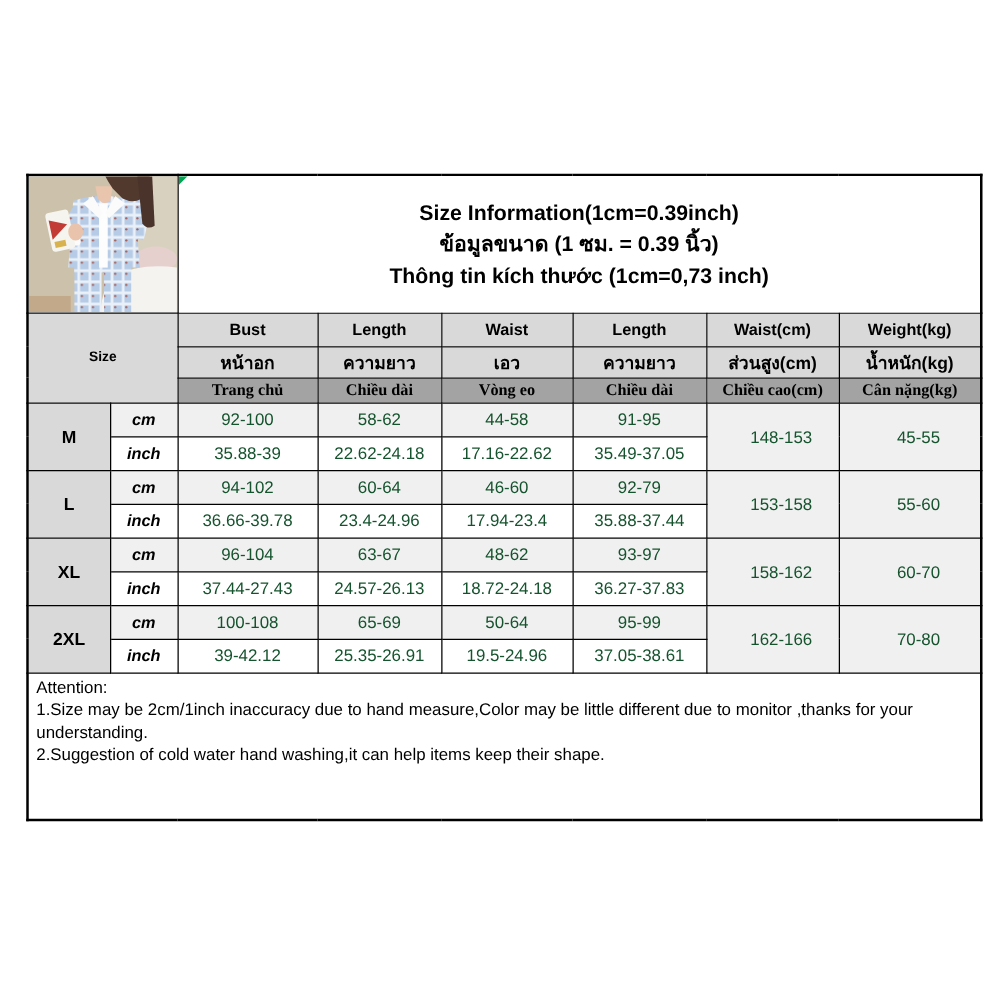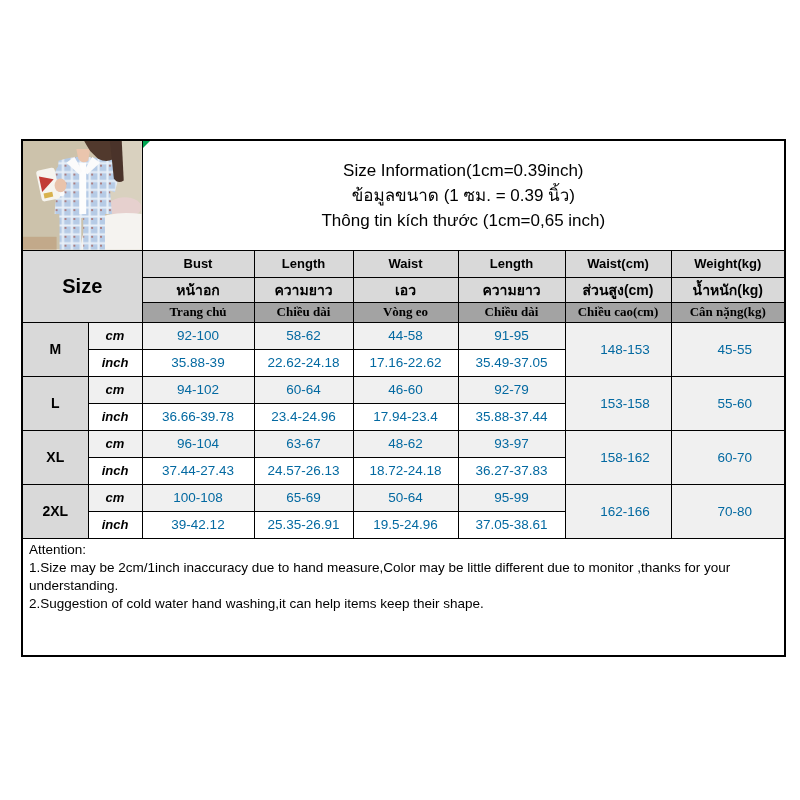--- a/index.html
+++ b/index.html
@@ -32,37 +32,37 @@
   tr.r-hdr-en  { height: 27px; }
   tr.r-hdr-th  { height: 25px; }
   tr.r-hdr-vi  { height: 20px; }
   tr.r-data    { height: 27px; }
   tr.r-note    { height: 118px; }
 
   td.photo-cell { padding: 0; background: #fff; }
   td.photo-cell svg { display: block; width: 100%; height: 100%; }
 
   td.title-cell { position: relative; background: #fff; }
-  .title-line { font-weight: normal; font-size: 17px; line-height: 25px; }
+  .title-line { font-weight: bold; font-size: 17px; line-height: 25px; }
   .corner-marker {
     position: absolute;
     left: 0; top: 0;
     width: 0; height: 0;
     border-top: 7px solid #00a651;
     border-right: 7px solid transparent;
   }
 
   td.hdr { background: #d9d9d9; font-weight: bold; font-size: 13px; }
   td.hdr-th { background: #d9d9d9; font-weight: bold; font-size: 14px; }
   td.hdr-vi { background: #a3a3a3; font-weight: bold; font-size: 13px; font-family: Liberation Serif, serif; }
-  td.size-hdr { background: #d9d9d9; font-weight: bold; font-size: 20px; }
+  td.size-hdr { background: #d9d9d9; font-weight: bold; font-size: 11px; }
   td.size-label { background: #d9d9d9; font-weight: bold; font-size: 14px; }
   td.unit { background: #f0f0f0; font-weight: bold; font-size: 13px; font-style: italic; }
   td.unit-inch { background: #ffffff; }
-  td.val { font-size: 13.5px; color: #0369a1; }
+  td.val { font-size: 13.5px; color: #14532d; }
   td.val-cm { background: #f0f0f0; }
   td.val-inch { background: #ffffff; }
   td.val-span { background: #f0f0f0; padding-left: 16px; }
 
   td.note-cell {
     text-align: left;
     vertical-align: top;
     padding: 2px 6px;
     font-size: 13.5px;
     line-height: 18px;
@@ -132,21 +132,21 @@
           <path d="M54 8 L68 8 L66 20 Q60 24 56 18 Z" fill="#eac5ad"></path>
 
           <path d="M48 0 L98 0 L96 14 Q88 24 76 18 L68 10 Q64 4 62 0 Z" fill="#51392d"></path>
           <path d="M88 0 L100 0 L102 40 Q96 44 92 38 Z" fill="#4a332a"></path>
         </svg>
       </td>
       <td class="title-cell" colspan="6">
         <div class="corner-marker"></div>
         <div class="title-line">Size Information(1cm=0.39inch)</div>
         <div class="title-line">ข้อมูลขนาด (1 ซม. = 0.39 นิ้ว)</div>
-        <div class="title-line">Thông tin kích thước (1cm=0,65 inch)</div>
+        <div class="title-line">Thông tin kích thước (1cm=0,73 inch)</div>
       </td>
     </tr>
 
     <tr class="r-hdr-en">
       <td class="size-hdr" colspan="2" rowspan="3">Size</td>
       <td class="hdr">Bust</td>
       <td class="hdr">Length</td>
       <td class="hdr">Waist</td>
       <td class="hdr">Length</td>
       <td class="hdr">Waist(cm)</td>

